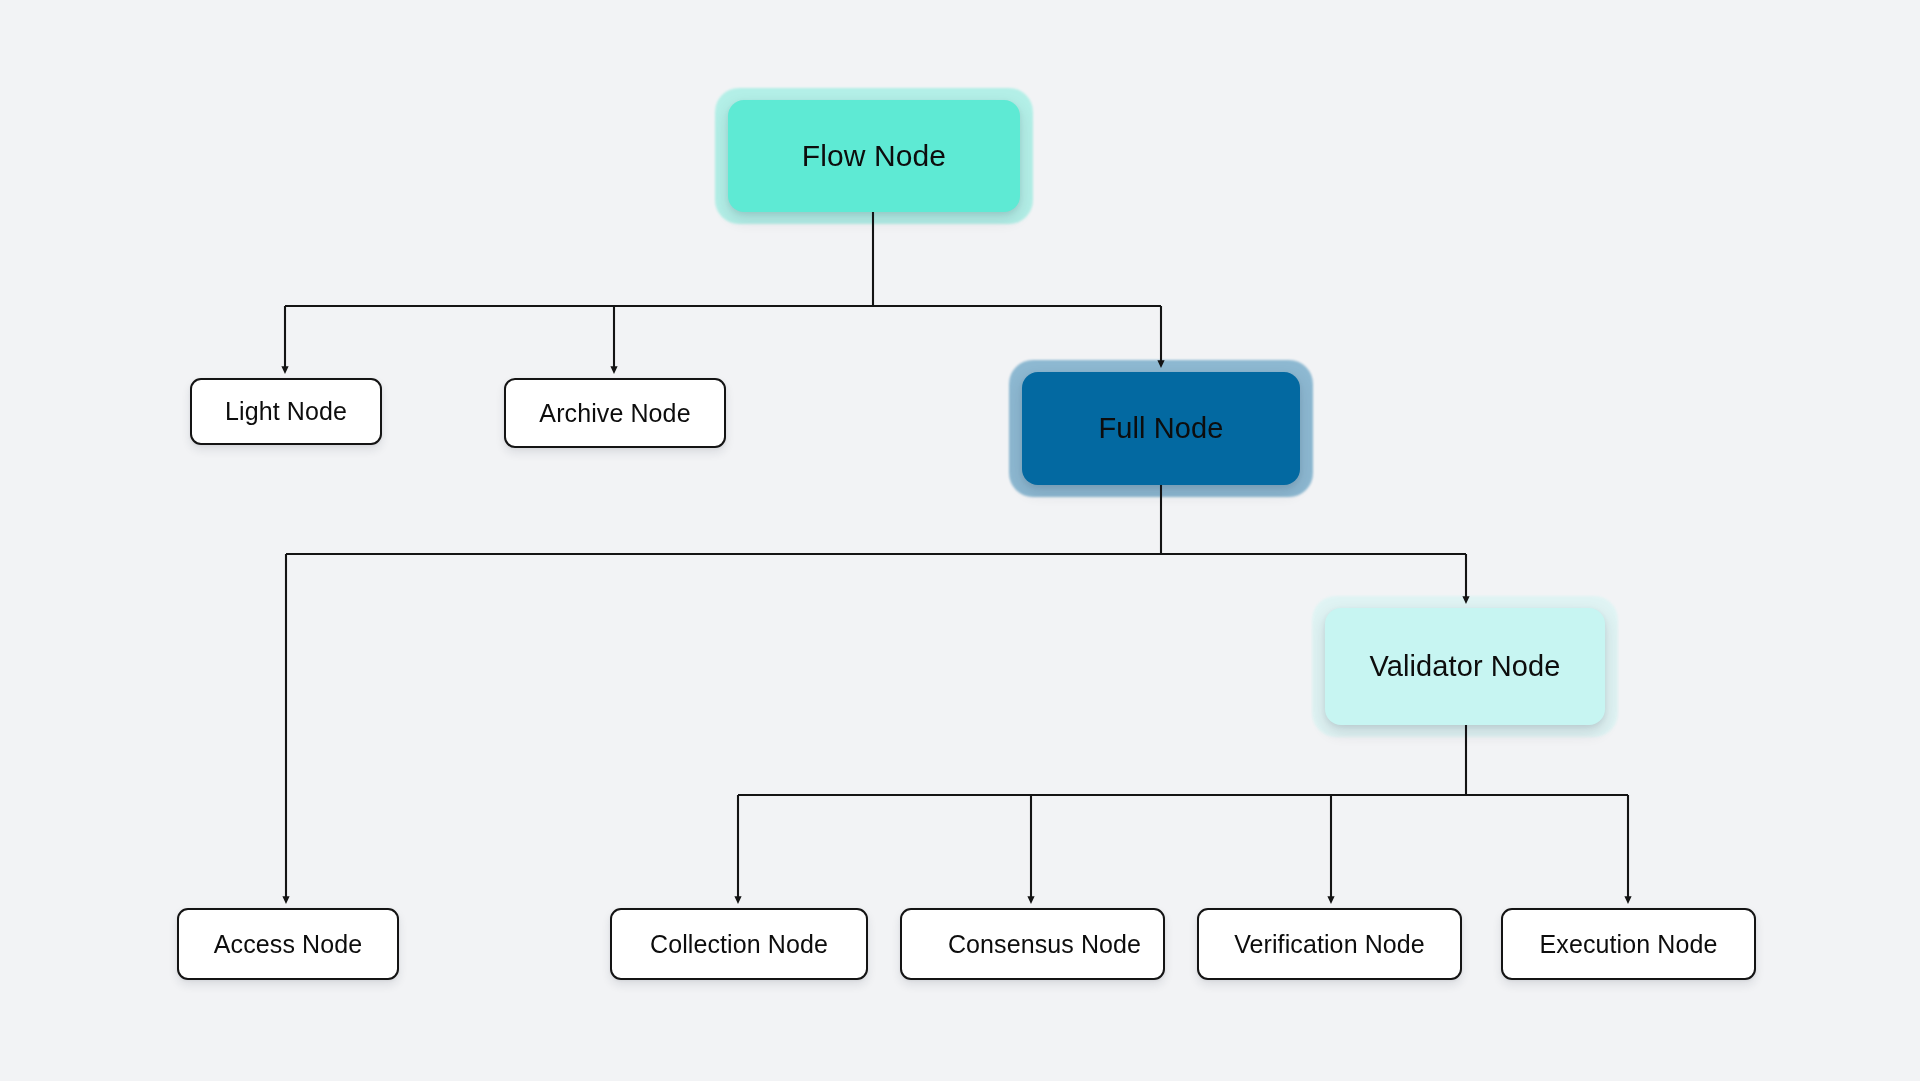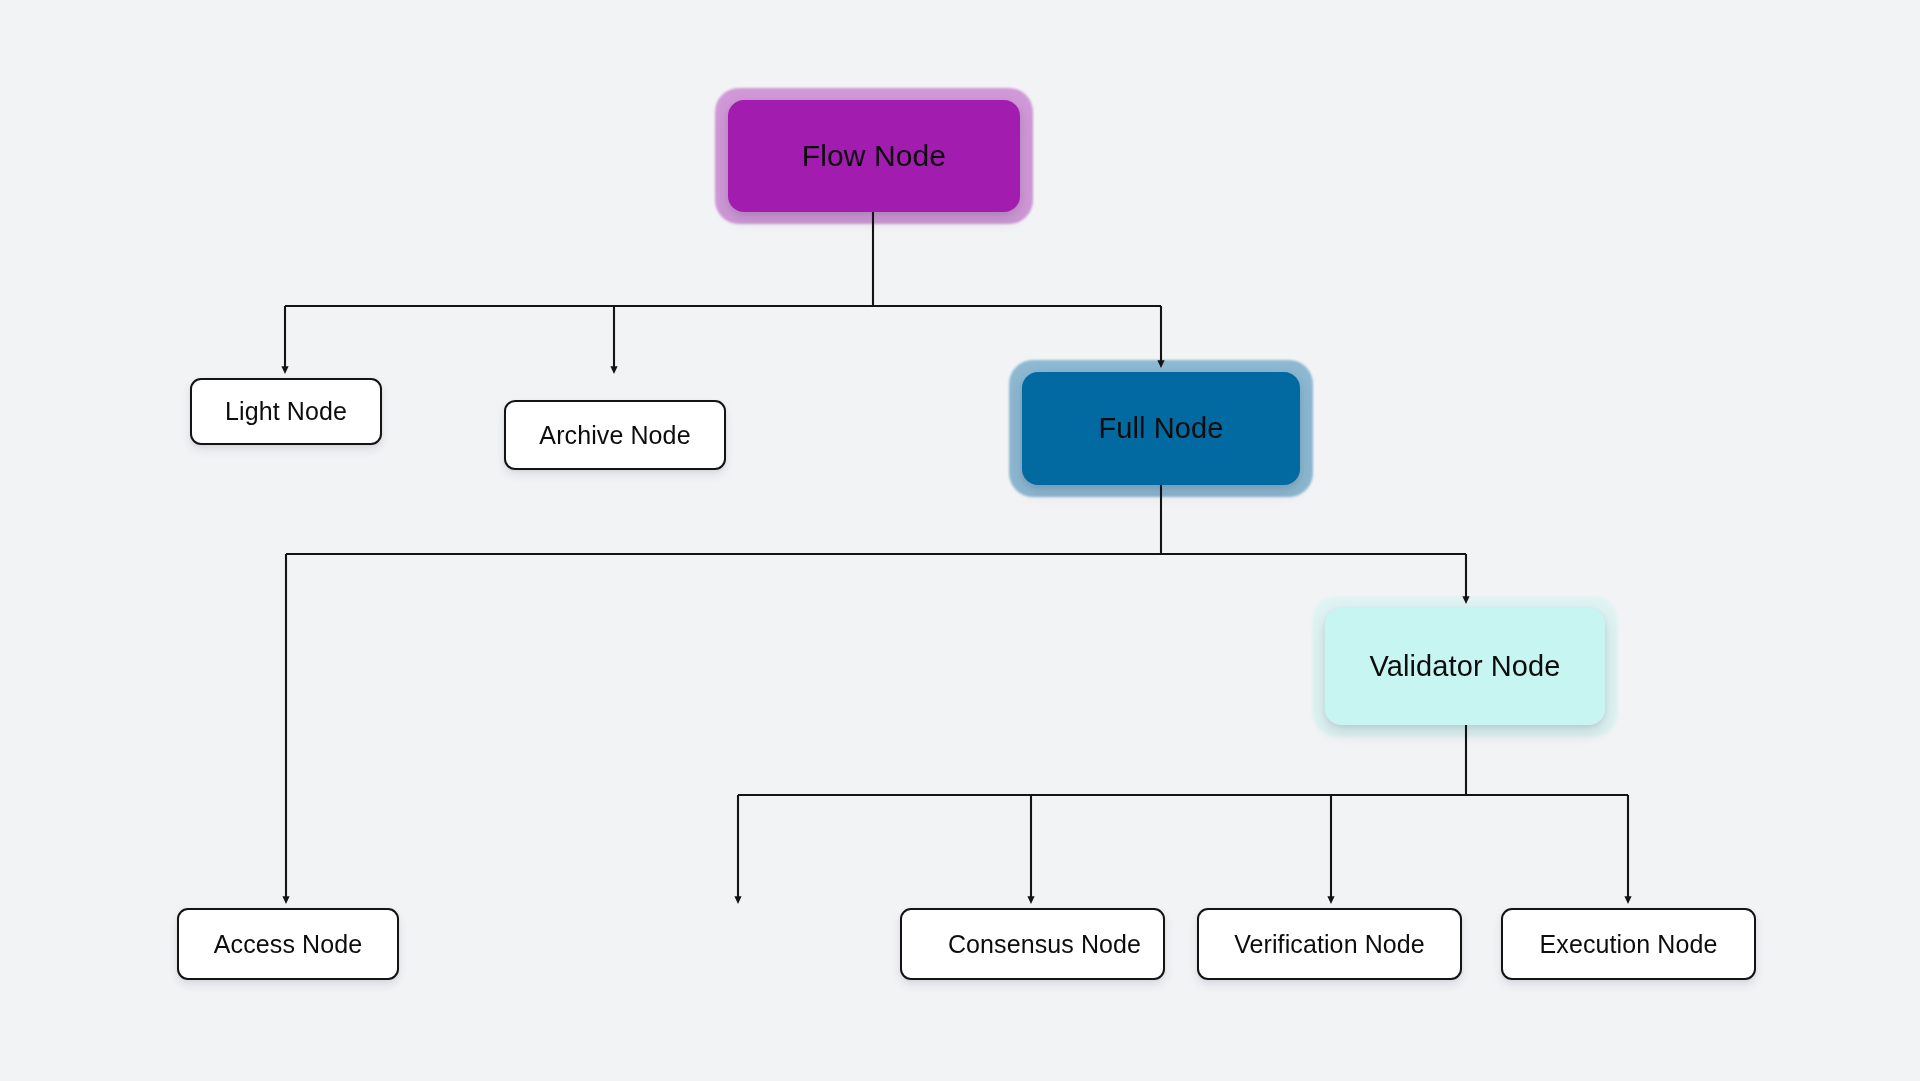--- a/index.html
+++ b/index.html
@@ -64,21 +64,21 @@
     top: -12px;
     right: -13px;
     bottom: -12px;
     border-radius: 24px;
     background: inherit;
     opacity: 0.42;
     z-index: -1;
     filter: blur(1px);
   }
   .node-flow {
-    background: #a21caf;
+    background: #5eead4;
     font-size: 30px;
   }
   .node-full {
     background: #0369a1;
     font-size: 29px;
     text-align: center;
   }
   .node-validator {
     background: #c7f5f2;
     font-size: 29px;
@@ -123,36 +123,39 @@
   </svg>
 
   <div class="node node-tinted node-flow" style="left:728px; top:100px; width:292px; height:112px;">
     <span>Flow Node</span>
   </div>
 
   <div class="node node-plain" style="left:190px; top:378px; width:192px; height:67px;">
     <span>Light Node</span>
   </div>
 
-  <div class="node node-plain" style="left:504px; top:400px; width:222px; height:70px;">
+  <div class="node node-plain" style="left:504px; top:378px; width:222px; height:70px;">
     <span>Archive Node</span>
   </div>
 
   <div class="node node-tinted node-full" style="left:1022px; top:372px; width:278px; height:113px;">
     <span>Full Node</span>
   </div>
 
   <div class="node node-plain" style="left:177px; top:908px; width:222px; height:72px;">
     <span>Access Node</span>
   </div>
 
   <div class="node node-tinted node-validator" style="left:1325px; top:608px; width:280px; height:117px;text-align:right;">
     <span>Validator Node</span>
   </div>
 
+  <div class="node node-plain" style="left:610px; top:908px; width:258px; height:72px;">
+    <span>Collection Node</span>
+  </div>
 
   <div class="node node-plain" style="left:900px; top:908px; width:265px; height:72px;padding-left:24px;">
     <span>Consensus Node</span>
   </div>
 
   <div class="node node-plain" style="left:1197px; top:908px; width:265px; height:72px;">
     <span>Verification Node</span>
   </div>
 
   <div class="node node-plain" style="left:1501px; top:908px; width:255px; height:72px;">

